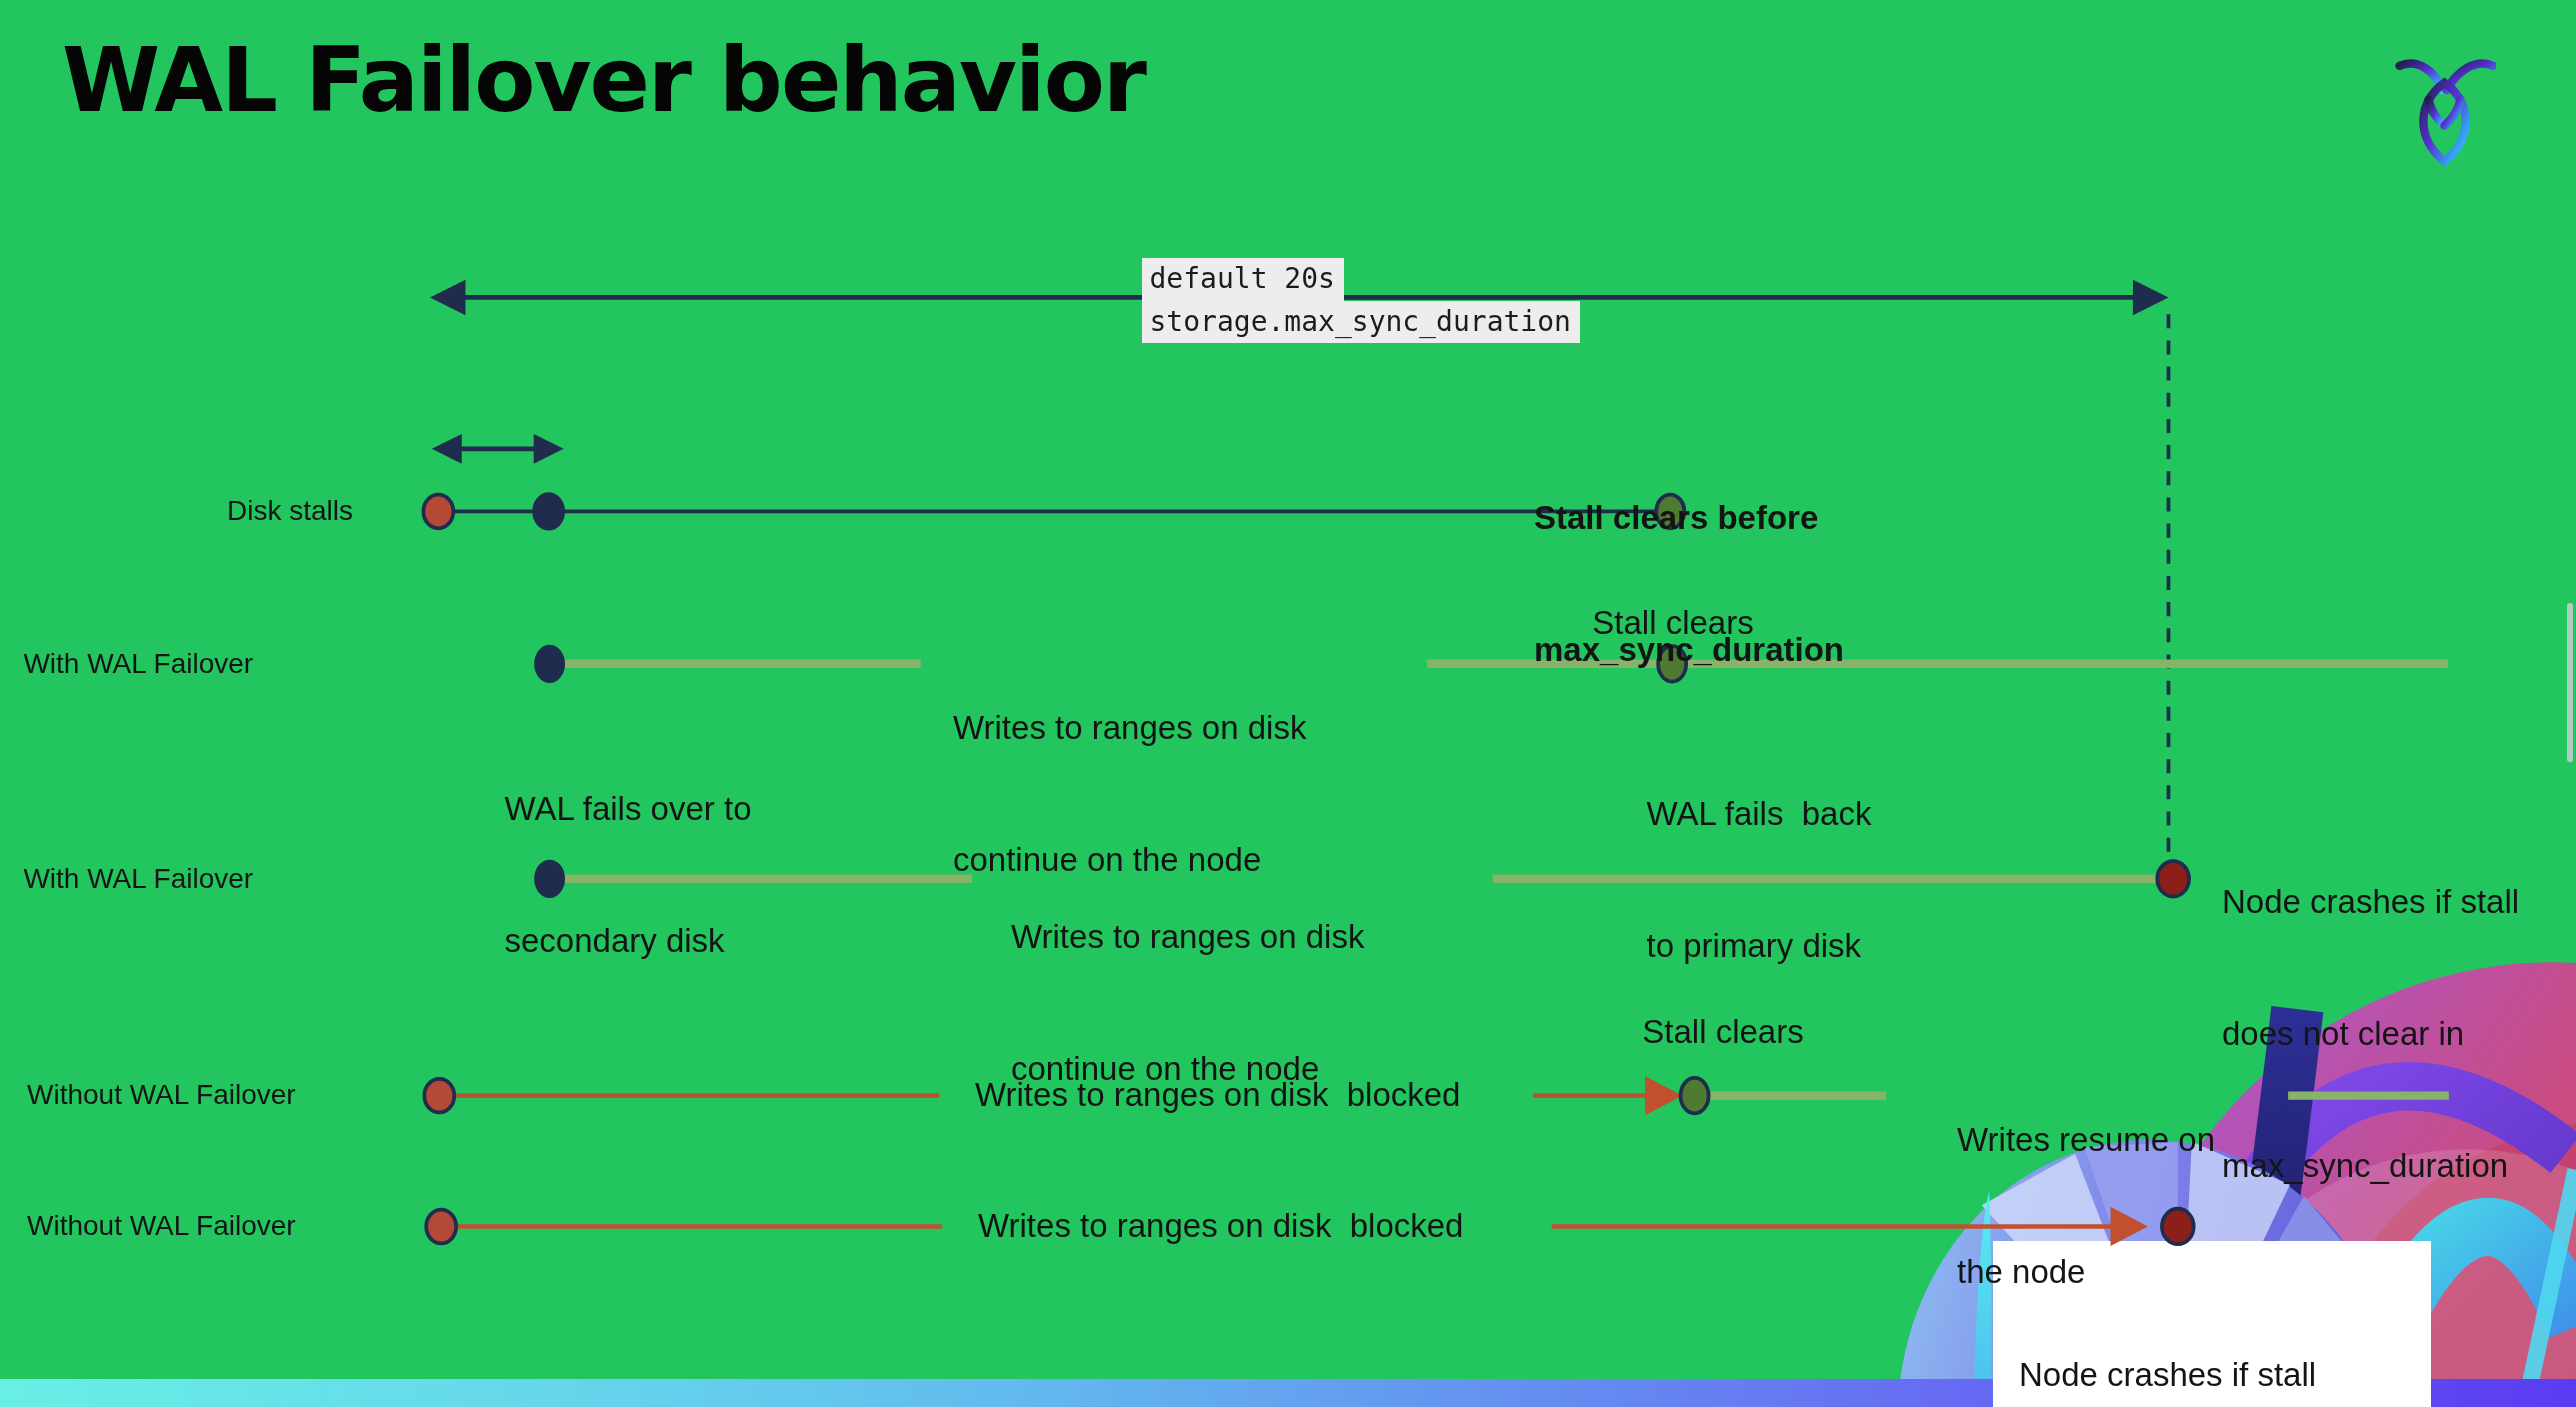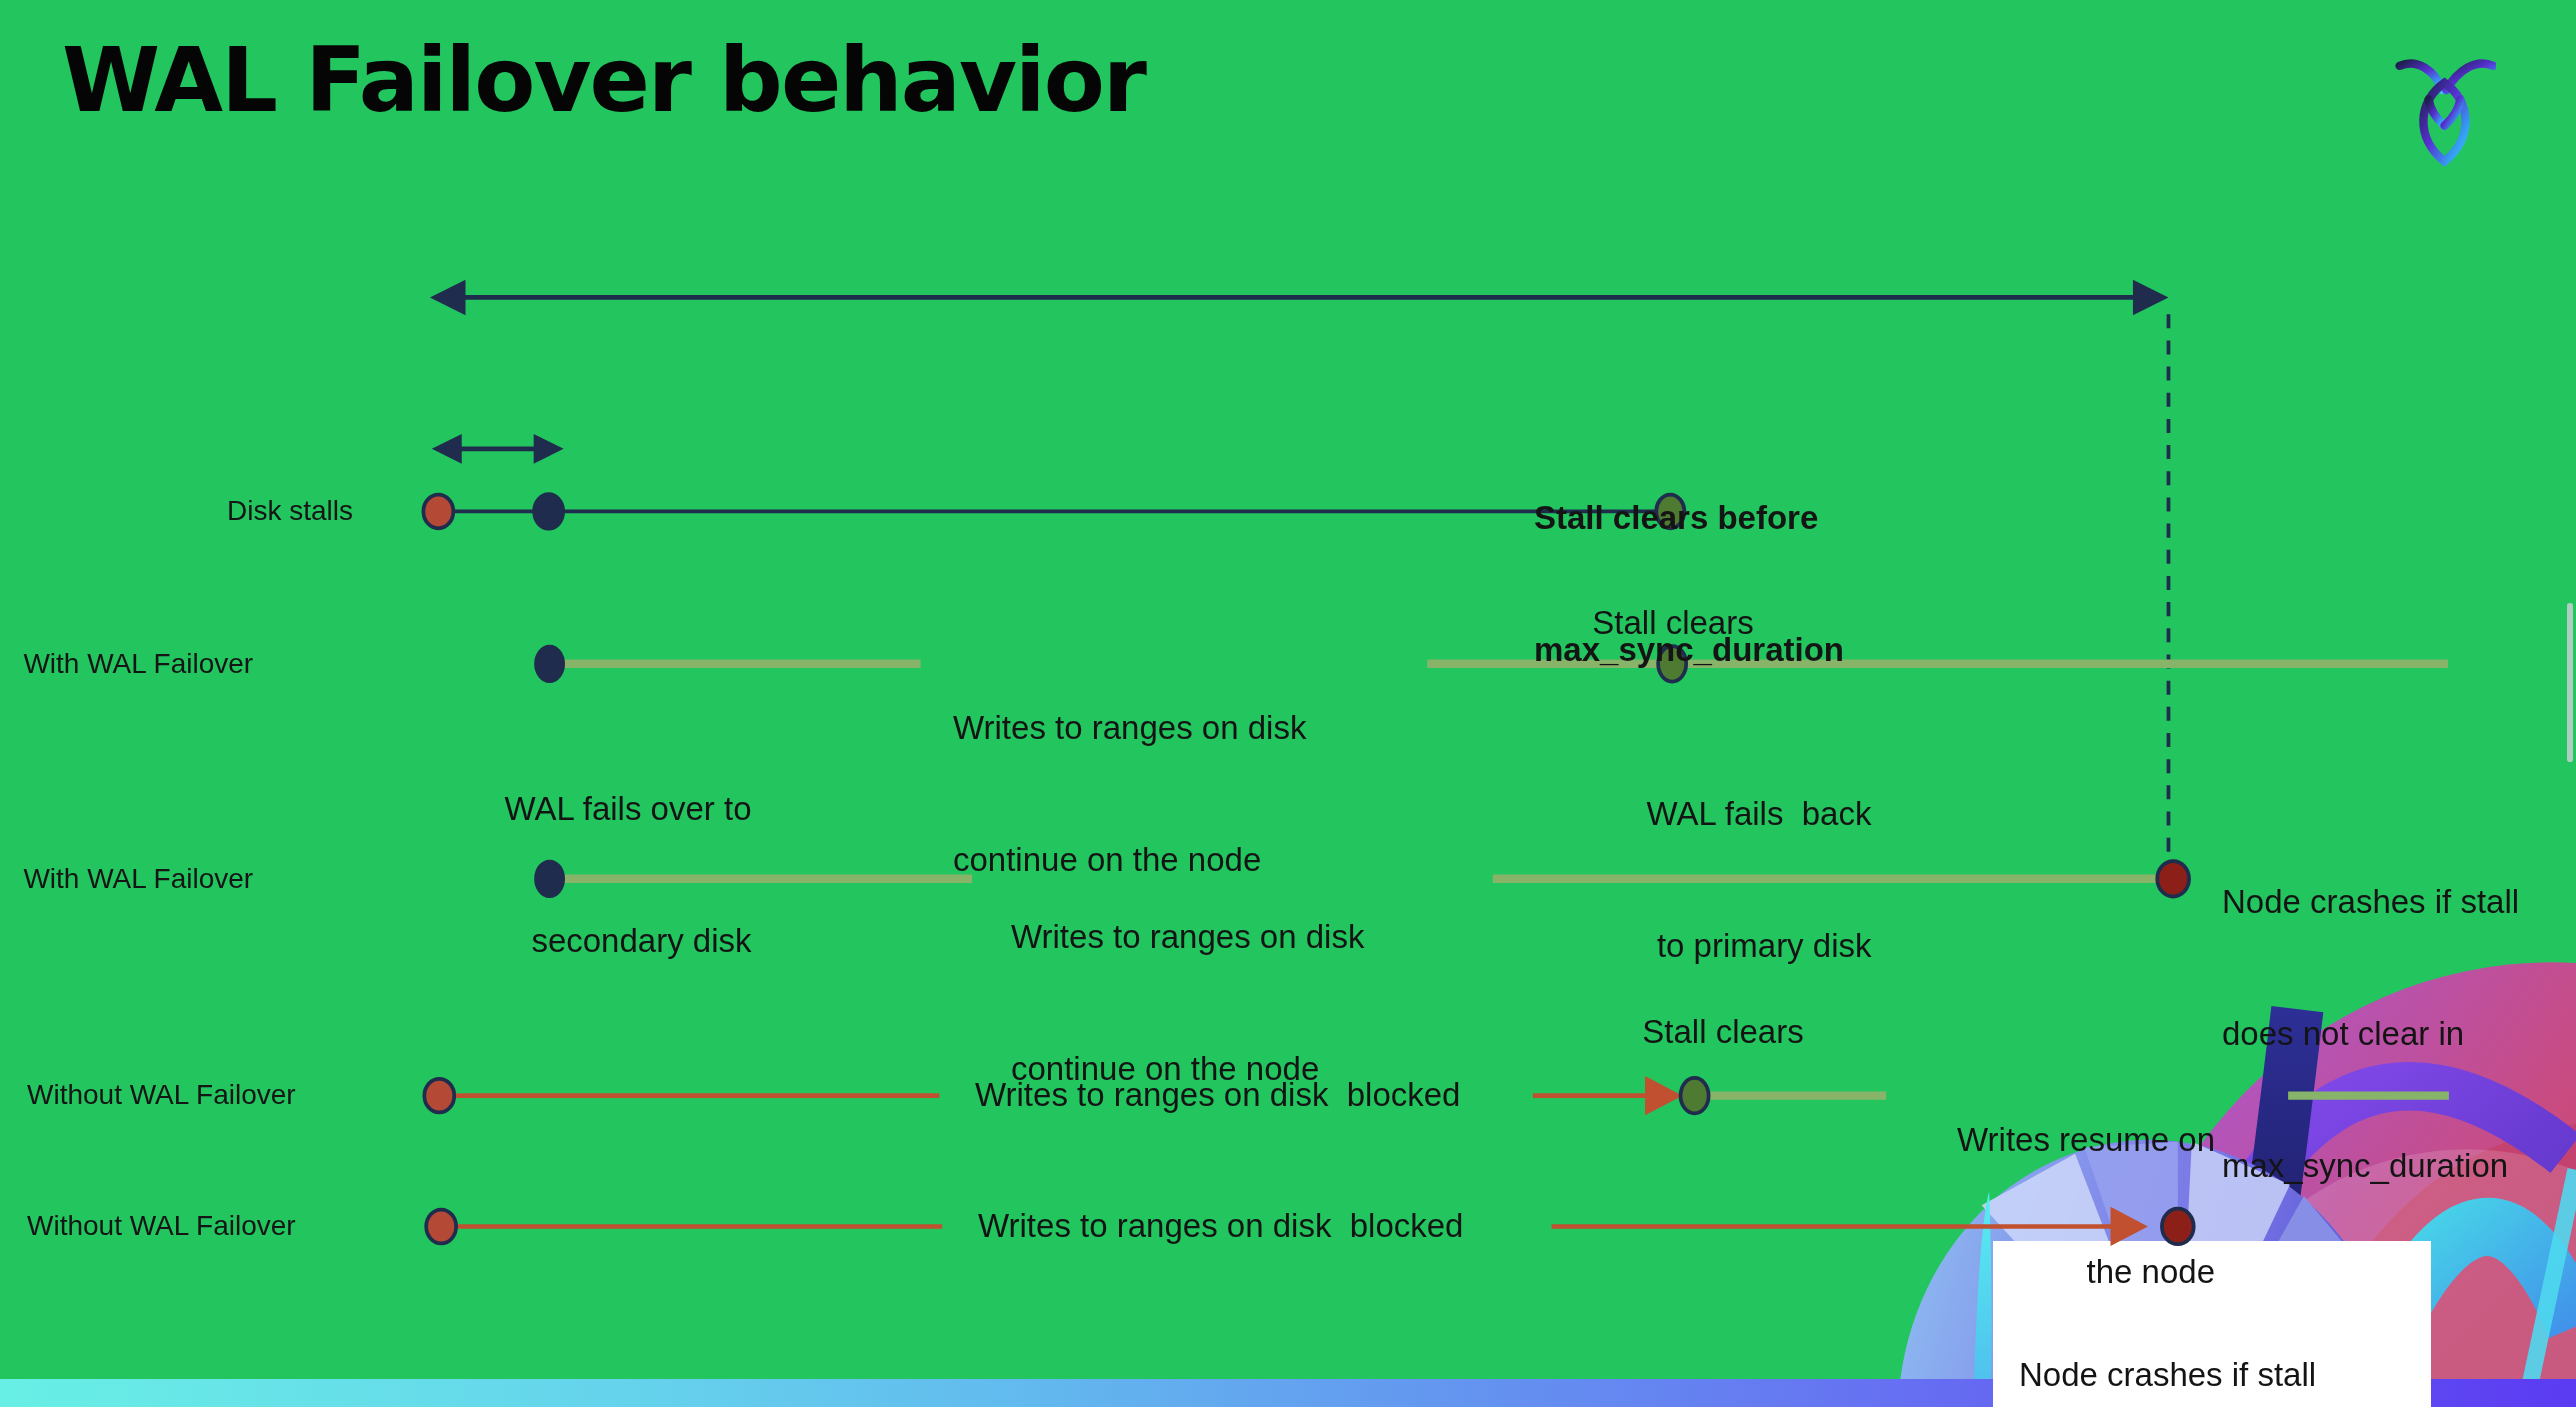--- a/index.html
+++ b/index.html
@@ -10,21 +10,21 @@
   .abs{position:absolute;}
   .title{
     left:62px;top:28px;font-size:89px;font-weight:800;letter-spacing:-1.9px;color:#050505;
     font-family:"DejaVu Sans","Liberation Sans",sans-serif;
   }
   .code-label{position:absolute;font-family:"DejaVu Sans Mono","Liberation Mono",monospace;
     font-size:28px;line-height:39px;color:#1c1c1c;}
   .code-label span{display:inline-block;background:#ededed;padding:0.9px 9.3px 2.8px 7.5px;white-space:pre;}
   .row-label{position:absolute;transform:translateY(-50%);font-size:28px;color:#151515;white-space:pre;}
   .ann{position:absolute;font-size:33px;line-height:44px;color:#141414;white-space:pre;}
-  .ann.center{text-align:right;transform:translateX(-50%);}
+  .ann.center{text-align:left;transform:translateX(-50%);}
   .ann.vcenter{transform:translateY(-50%);margin-left:23px;}
   .ann.cc{transform:translate(-50%,-50%);}
   .bottom-bar{
     left:0;top:1379px;width:2576px;height:29px;
     background:linear-gradient(90deg,#68efe5 0%,#65d2ec 25%,#62b9ee 40%,#666df2 75%,#5b3bf2 100%);
   }
   .note-box{left:1993px;top:1241px;width:438px;height:166px;background:#ffffff;}
   .scrollbar-thumb{left:2567px;top:603px;width:5.6px;height:159px;background:#c9ced4;border-radius:2.8px;opacity:.85;}
   svg{display:block;}
   .layer{position:absolute;left:0;top:0;}
@@ -158,20 +158,24 @@
     <g fill="none" stroke="url(#gLogo)" stroke-width="9" stroke-linecap="round">
       <path d="M53 46 C45 25 26 12 7 20"></path>
       <path d="M57 46 C69 25 88 12 107 20"></path>
       <path d="M55 38 C27 57 23 97 55 122 C87 97 83 57 55 38 Z"></path>
       <path d="M55 120 L55 84"></path>
       <path d="M55 84 C46 76 40 68 38 56"></path>
       <path d="M55 84 C64 76 70 68 72 56"></path>
     </g>
   </svg>
 
+  <div class="code-label" style="left:1142px;top:258px;">
+    <span>default 20s</span><br>
+    <span>storage.max_sync_duration</span>
+  </div>
 
   <div class="row-label" style="left:227px;top:511px;">Disk stalls</div>
   <div class="row-label" style="left:23.4px;top:664px;">With WAL Failover</div>
   <div class="row-label" style="left:23.4px;top:879px;">With WAL Failover</div>
   <div class="row-label" style="left:27px;top:1095px;">Without WAL Failover</div>
   <div class="row-label" style="left:27px;top:1226px;">Without WAL Failover</div>
 
   <div class="ann" style="left:1534px;top:408px;font-weight:bold;">
     <div>Stall clears before</div>
     <div>max_sync_duration</div>

